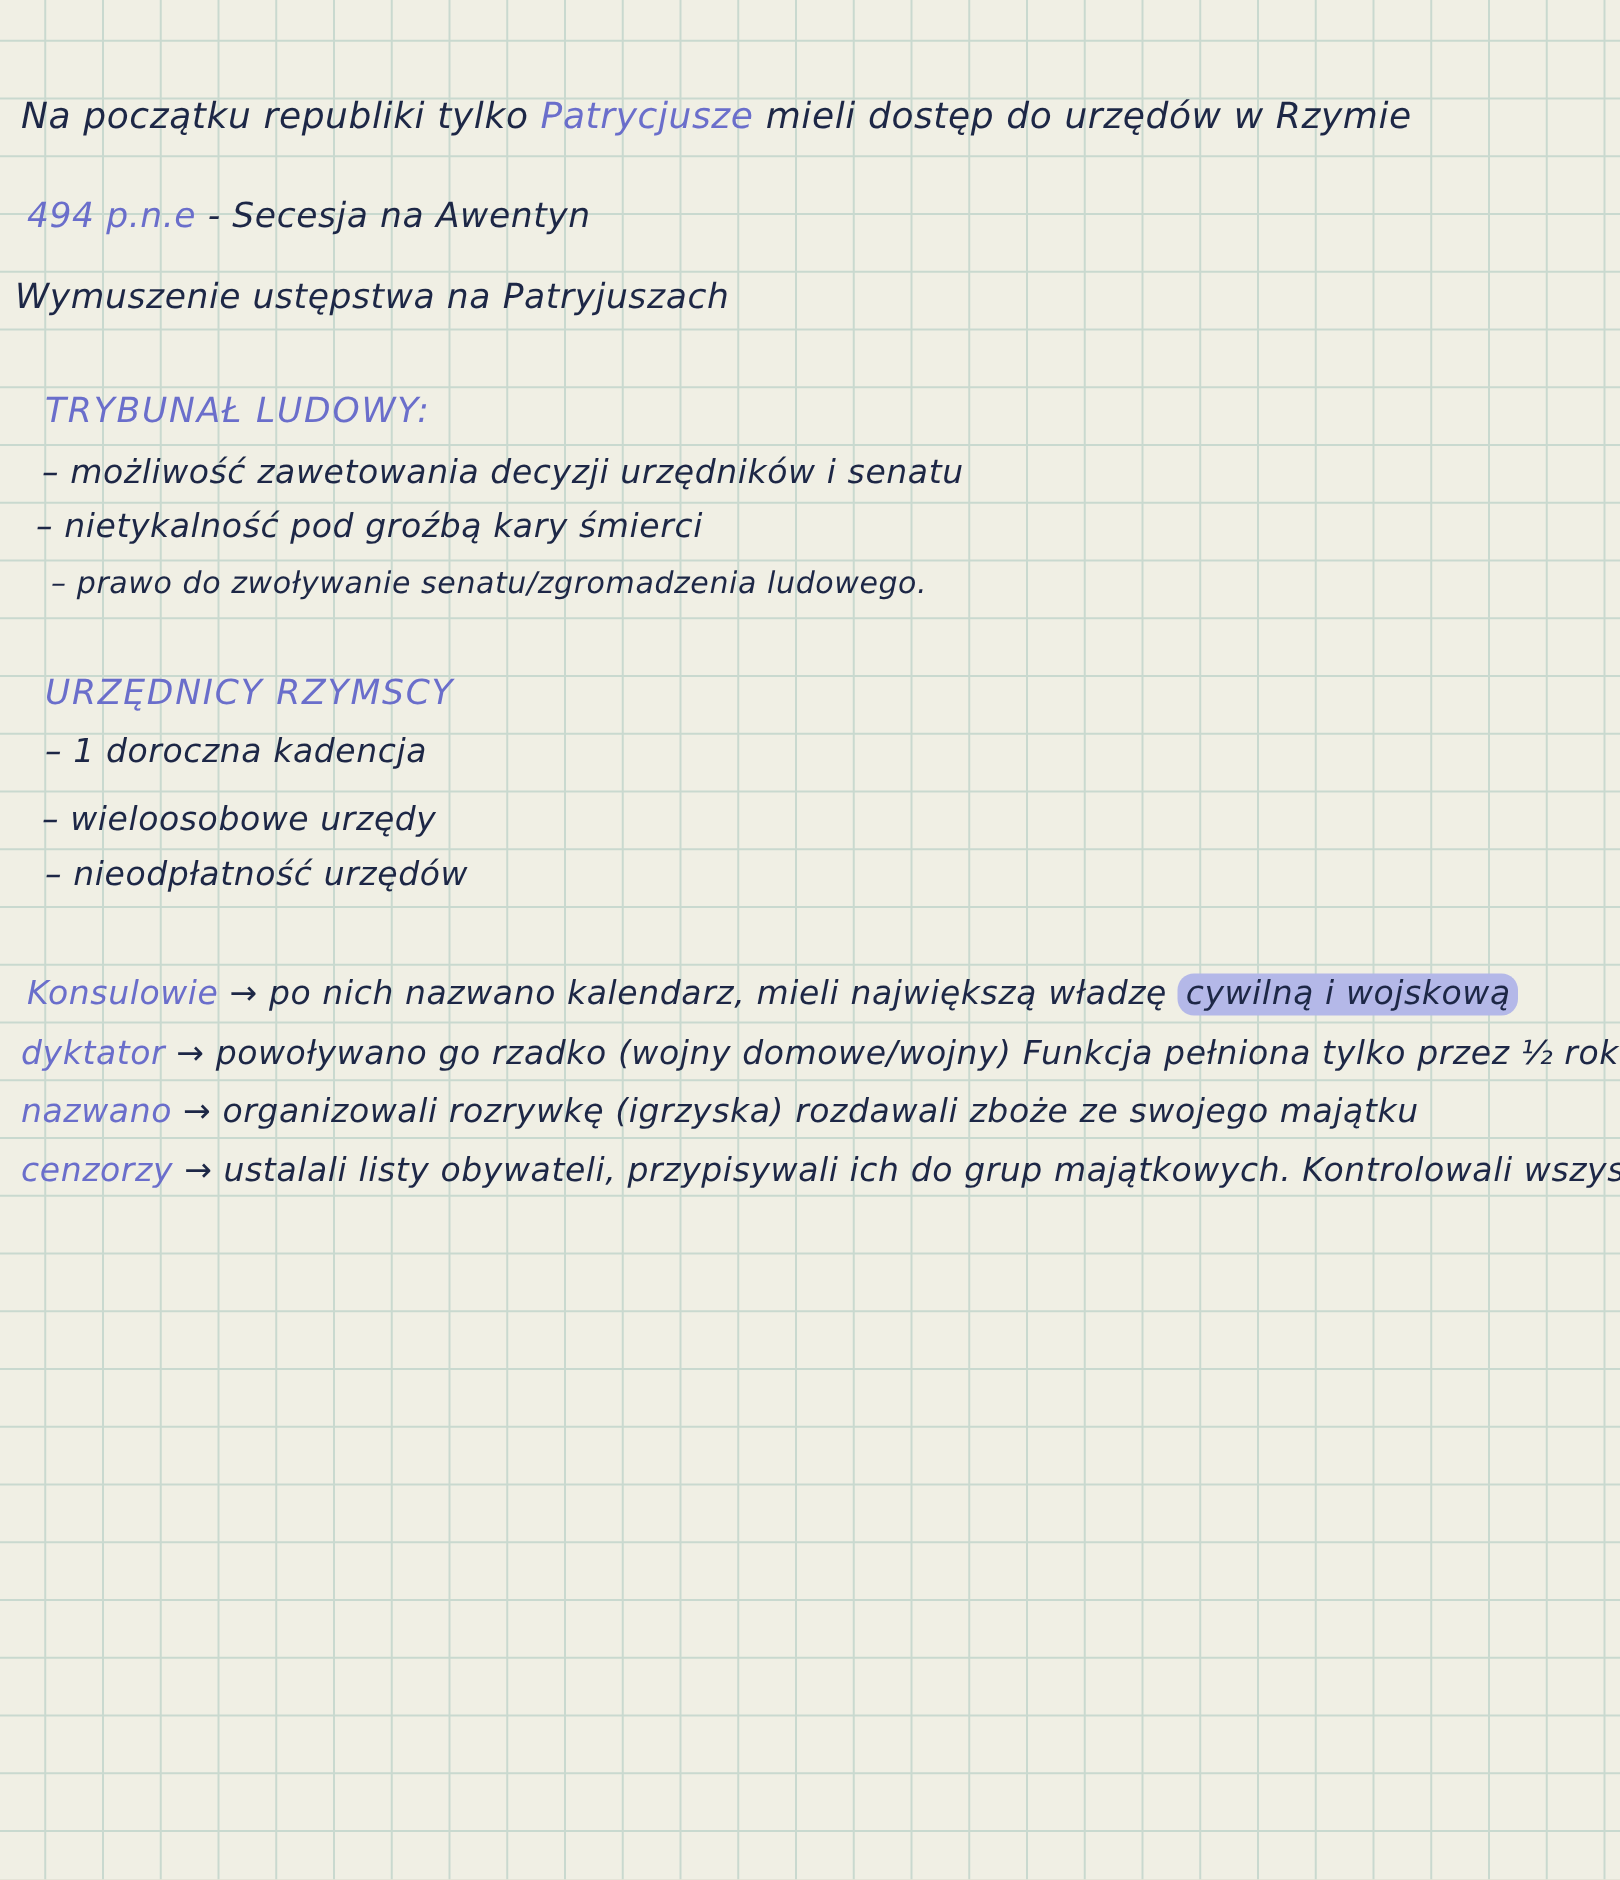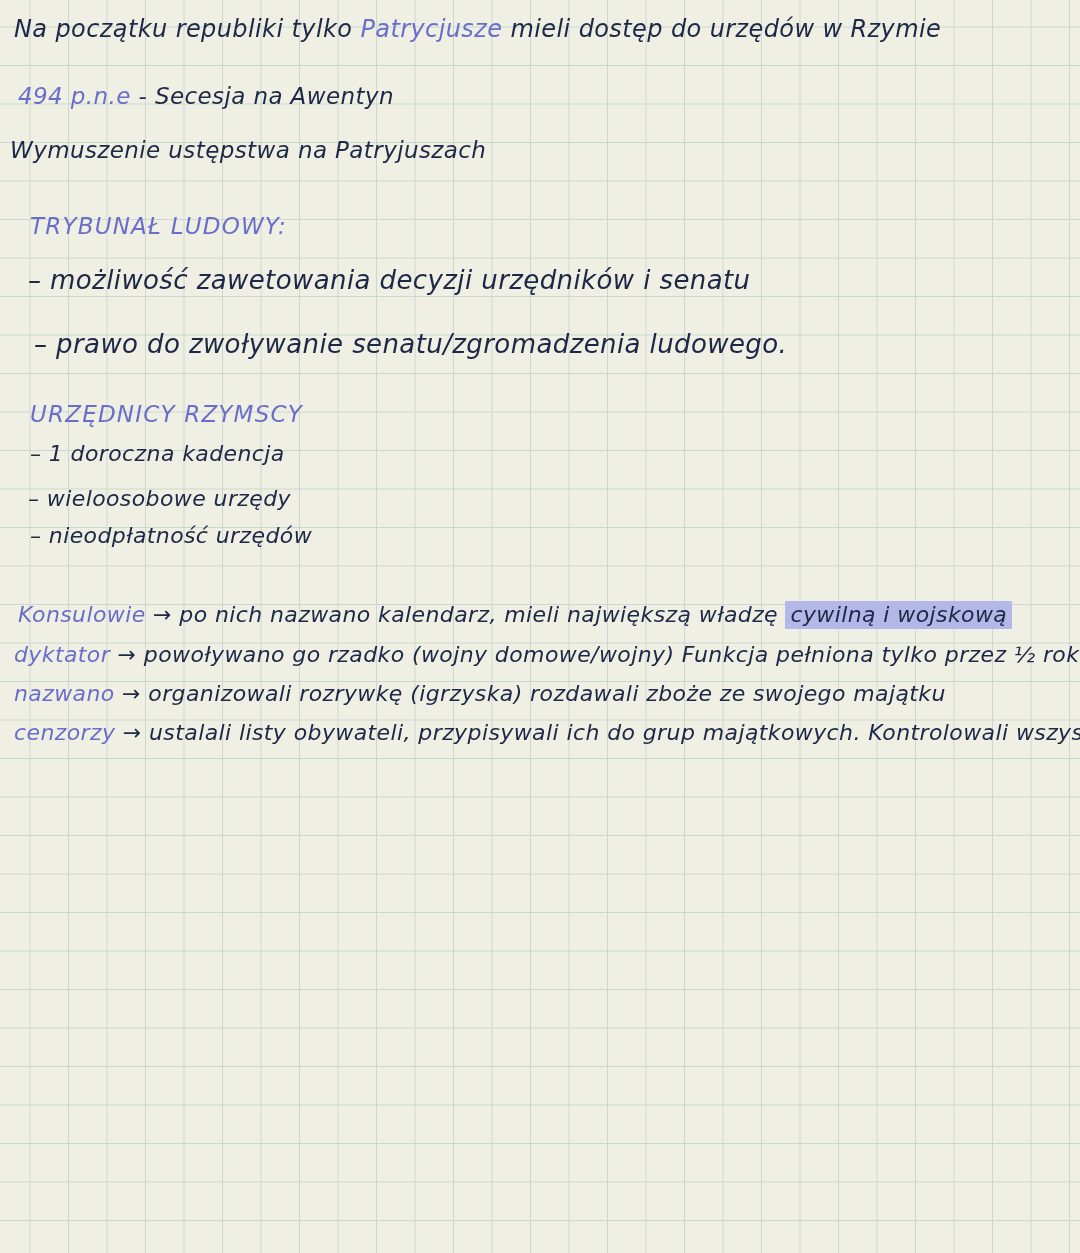--- a/index.html
+++ b/index.html
@@ -25,44 +25,46 @@
     position: absolute;
     inset: 0;
   }
   .line {
     position: absolute;
     white-space: nowrap;
     font-style: italic;
     letter-spacing: 0.4px;
     line-height: 1.25;
     font-size: 22px;
+    margin-top: 48px;
   }
   .line span {
     font-style: italic;
   }
   .hl {
     background: var(--hl, #b9bce9);
-    border-radius: 1px;
+    border-radius: 11px;
     padding: 1px 5px 2px 5px;
   }
   .heading {
     letter-spacing: 1.2px;
   }
 </style>
 </head>
 <body>
 
 <div class="page">
   <div class="notes-layer">
       <div class="line" style="left: 14px; top: 14px; font-size: 24px;"><span style="color: rgb(29, 39, 70);">Na początku republiki tylko </span><span style="color: rgb(106, 110, 203);">Patrycjusze</span><span style="color: rgb(29, 39, 70);"> mieli dostęp do urzędów w Rzymie</span></div>
       <div class="line" style="left: 18px; top: 82px; font-size: 23px;"><span style="color: rgb(106, 110, 203);">494 p.n.e</span><span style="color: rgb(29, 39, 70);"> - Secesja na Awentyn</span></div>
       <div class="line" style="left: 10px; top: 136px; font-size: 23px;"><span style="color: rgb(29, 39, 70); font-style: italic;">Wymuszenie ustępstwa na Patryjuszach</span></div>
       <div class="line heading" style="left: 30px; top: 212px; font-size: 23px;"><span style="color: rgb(106, 110, 203);">TRYBUNAŁ LUDOWY:</span></div>
-      <div class="line" style="left: 28px; top: 264px; font-size: 26px; text-align: right;"><span style="color: rgb(29, 39, 70);">– możliwość zawetowania decyzji urzędników i senatu</span></div>
-      <div class="line" style="left: 34px; top: 328px; font-size: 26px;"><span style="color: rgb(29, 39, 70);">– prawo do zwoływanie senatu/zgromadzenia ludowego.</span></div>
+      <div class="line" style="left: 28px; top: 254px; font-size: 22px; text-align: right;"><span style="color: rgb(29, 39, 70);">– możliwość zawetowania decyzji urzędników i senatu</span></div>
+      <div class="line" style="left: 24px; top: 290px; font-size: 22px;"><span style="color: rgb(29, 39, 70);">– nietykalność pod groźbą kary śmierci</span></div>
+      <div class="line" style="left: 34px; top: 328px; font-size: 20px;"><span style="color: rgb(29, 39, 70);">– prawo do zwoływanie senatu/zgromadzenia ludowego.</span></div>
       <div class="line heading" style="left: 30px; top: 400px; font-size: 23px;"><span style="color: rgb(106, 110, 203);">URZĘDNICY RZYMSCY</span></div>
       <div class="line" style="left: 30px; top: 440px; font-size: 22px;"><span style="color: rgb(29, 39, 70);">– 1 doroczna kadencja</span></div>
       <div class="line" style="left: 28px; top: 485px; font-size: 22px;"><span style="color: rgb(29, 39, 70);">– wieloosobowe urzędy</span></div>
       <div class="line" style="left: 30px; top: 522px; font-size: 22px;"><span style="color: rgb(29, 39, 70);">– nieodpłatność urzędów</span></div>
       <div class="line" style="left: 18px; top: 601px; font-size: 22px;"><span style="color: rgb(106, 110, 203);">Konsulowie</span><span style="color: rgb(29, 39, 70);"> → po nich nazwano kalendarz, mieli największą władzę </span><span class="hl" style="color: rgb(29, 39, 70);">cywilną i wojskową</span></div>
       <div class="line" style="left: 14px; top: 641px; font-size: 22px;"><span style="color: rgb(106, 110, 203);">dyktator</span><span style="color: rgb(29, 39, 70);"> → powoływano go rzadko (wojny domowe/wojny) Funkcja pełniona tylko przez ½ roku</span></div>
       <div class="line" style="left: 14px; top: 680px; font-size: 22px;"><span style="color: rgb(106, 110, 203);">nazwano</span><span style="color: rgb(29, 39, 70); text-align: center;"> → organizowali rozrywkę (igrzyska) rozdawali zboże ze swojego majątku</span></div>
       <div class="line" style="left: 14px; top: 719px; font-size: 22px;"><span style="color: rgb(106, 110, 203);">cenzorzy</span><span style="color: rgb(29, 39, 70);"> → ustalali listy obywateli, przypisywali ich do grup majątkowych. Kontrolowali wszystkie</span></div>
     </div>
 </div>

